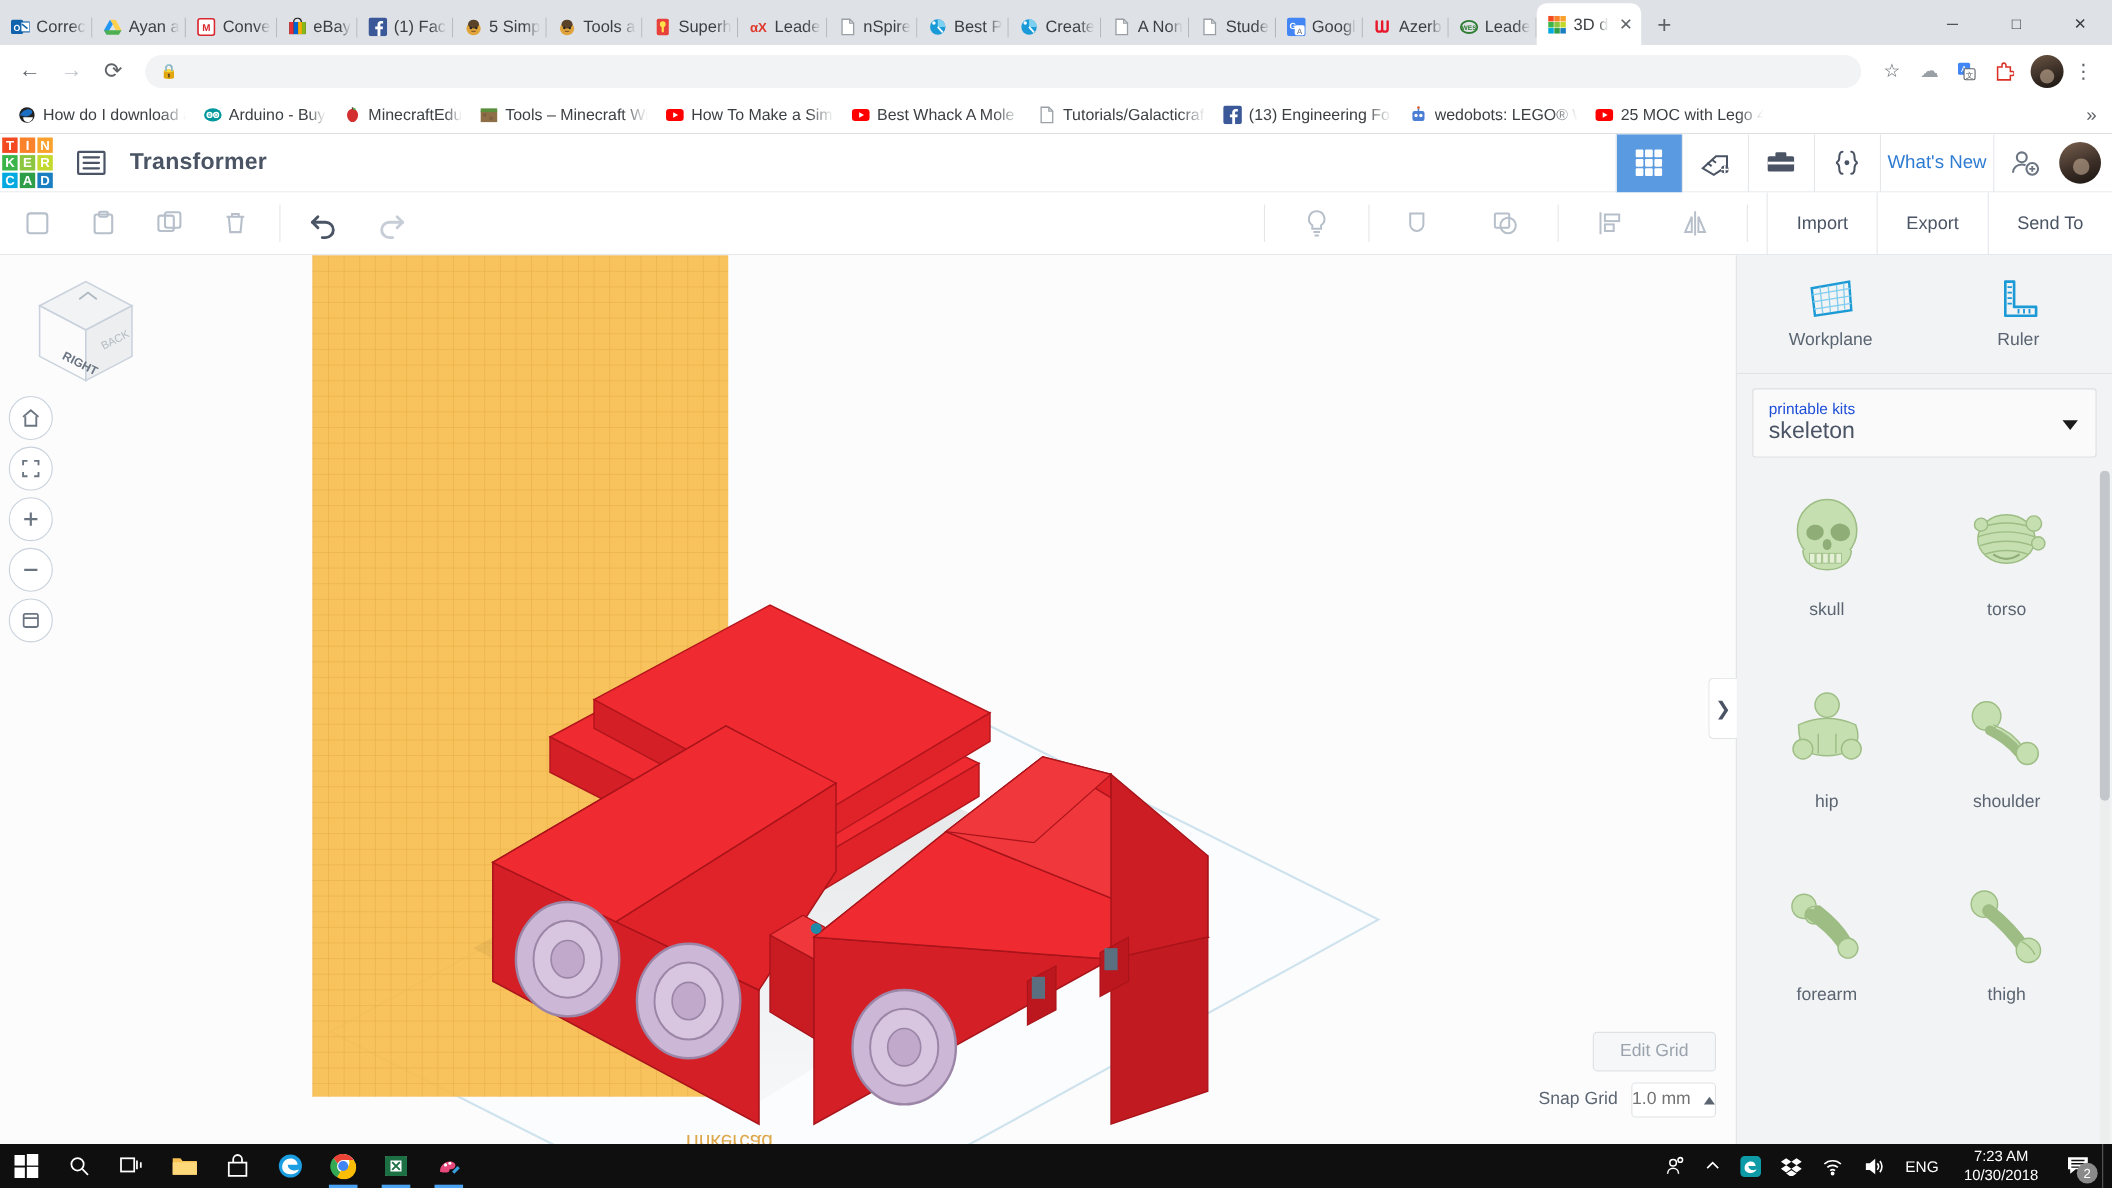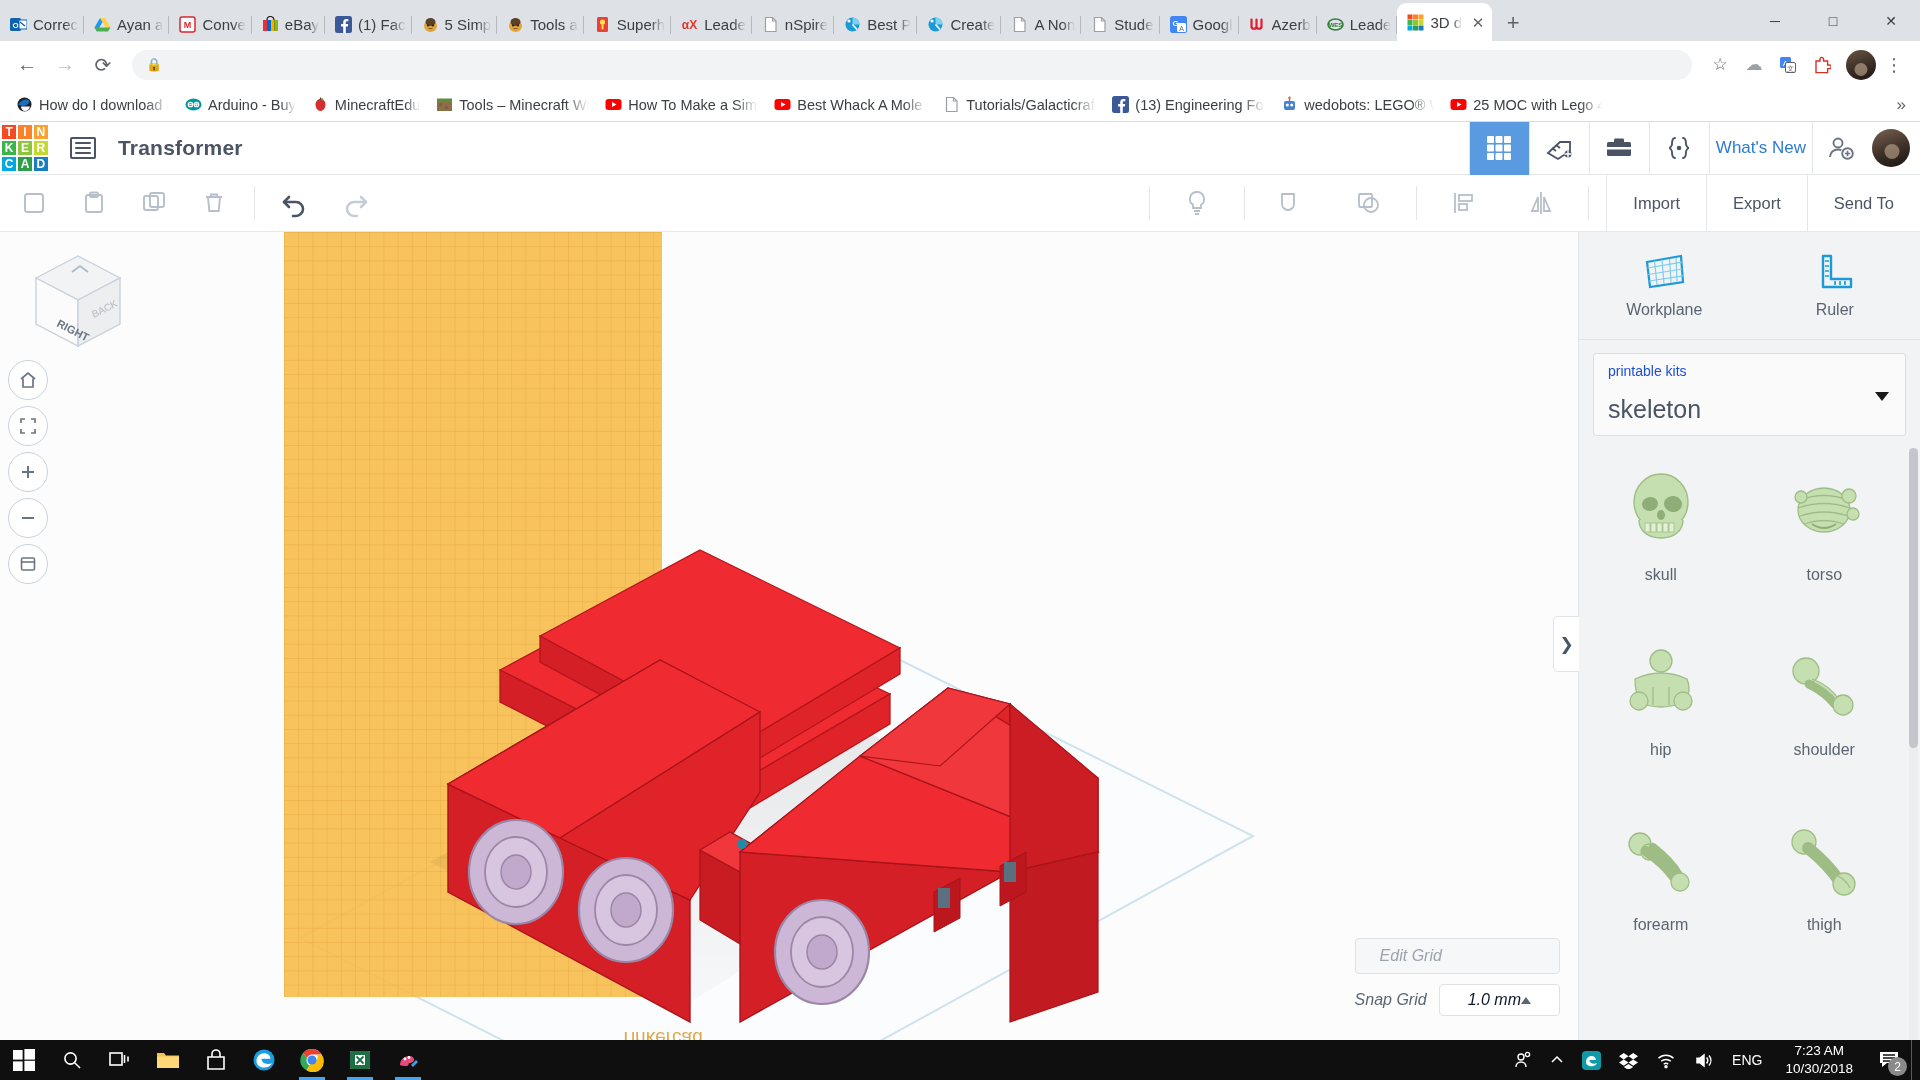--- a/index.html
+++ b/index.html
@@ -219,21 +219,21 @@
   .side-tool {
     flex: 1; display: flex; flex-direction: column; align-items: center;
     justify-content: center; gap: 9px; font-size: 16px; color: #5b6572;
   }
   .kit-select {
     margin: 13px 14px 0 14px; background: #fafafa;
     border: 1px solid #dcdfe2; border-radius: 3px;
     padding: 9px 14px 11px 14px; position: relative;
   }
   .kit-label { font-size: 14px; color: #1d4ed8; }
-  .kit-value { font-size: 25px; color: #4a5464; margin-top: 16px; }
+  .kit-value { font-size: 21px; color: #4a5464; margin-top: 1px; }
   .kit-caret {
     position: absolute; right: 16px; top: 50%; margin-top: -3px;
     width: 0; height: 0;
     border-left: 7px solid transparent; border-right: 7px solid transparent;
     border-top: 9px solid #1a1a1a;
   }
   .shape-grid {
     flex: 1; margin-top: 12px; overflow: hidden; position: relative;
     padding-right: 14px;
   }
@@ -256,32 +256,32 @@
     position: absolute; left: -26px; top: 384px; width: 26px; height: 56px;
     background: #fff; border: 1px solid #e1e4e7; border-right: none;
     border-radius: 5px 0 0 5px;
     display: flex; align-items: center; justify-content: center;
     color: #4a5464; font-size: 17px; z-index: 5;
   }
 
   
   .grid-ctl {
     position: absolute; right: 360px; bottom: 66px;
-    display: flex; flex-direction: column; gap: 10px; font-style: italic;
+    display: flex; flex-direction: column; align-items: flex-end; gap: 10px;
   }
   .edit-grid {
     border: 1px solid #dfe2e5; background: #f6f7f8; color: #9aa3ad;
     font-size: 16px; padding: 8px 24px; border-radius: 4px;
   }
   .snap-row { display: flex; align-items: center; gap: 12px; }
   .snap-label { font-size: 16px; color: #5b6572; }
   .snap-val {
-    border: 1px solid #dfe2e5; background: #fff; color: #0f172a;
-    font-size: 16px; padding: 6px 28px; border-radius: 4px;
-    display: flex; align-items: center; 
+    border: 1px solid #dfe2e5; background: #fff; color: #737373;
+    font-size: 16px; padding: 6px 0; border-radius: 4px;
+    display: flex; align-items: center; gap: 12px;
   }
   .caret-up {
     width: 0; height: 0; border-left: 5px solid transparent;
     border-right: 5px solid transparent; border-bottom: 7px solid #5b6572;
   }
 
   
   .taskbar {
     position: absolute; left: 0; bottom: 0; width: 1920px; height: 40px;
     background: #0f0f0f; display: flex; align-items: center;

